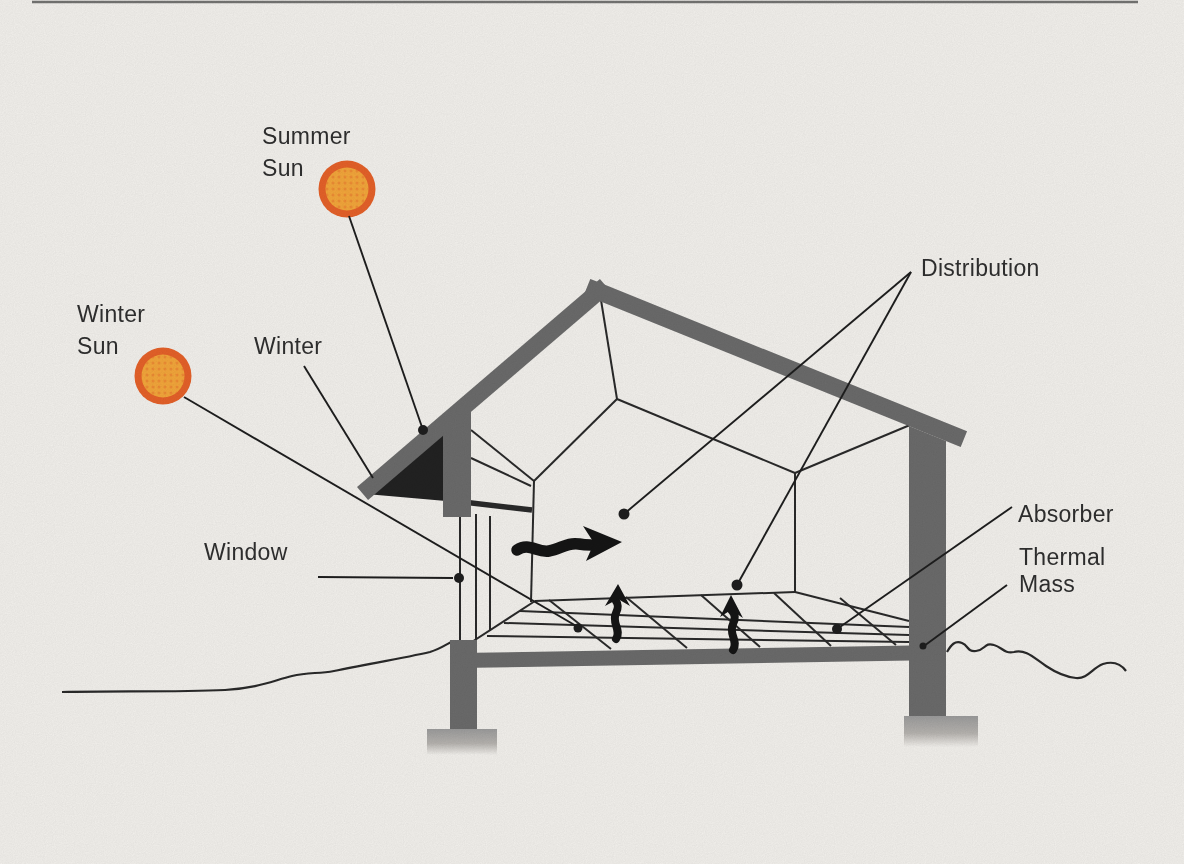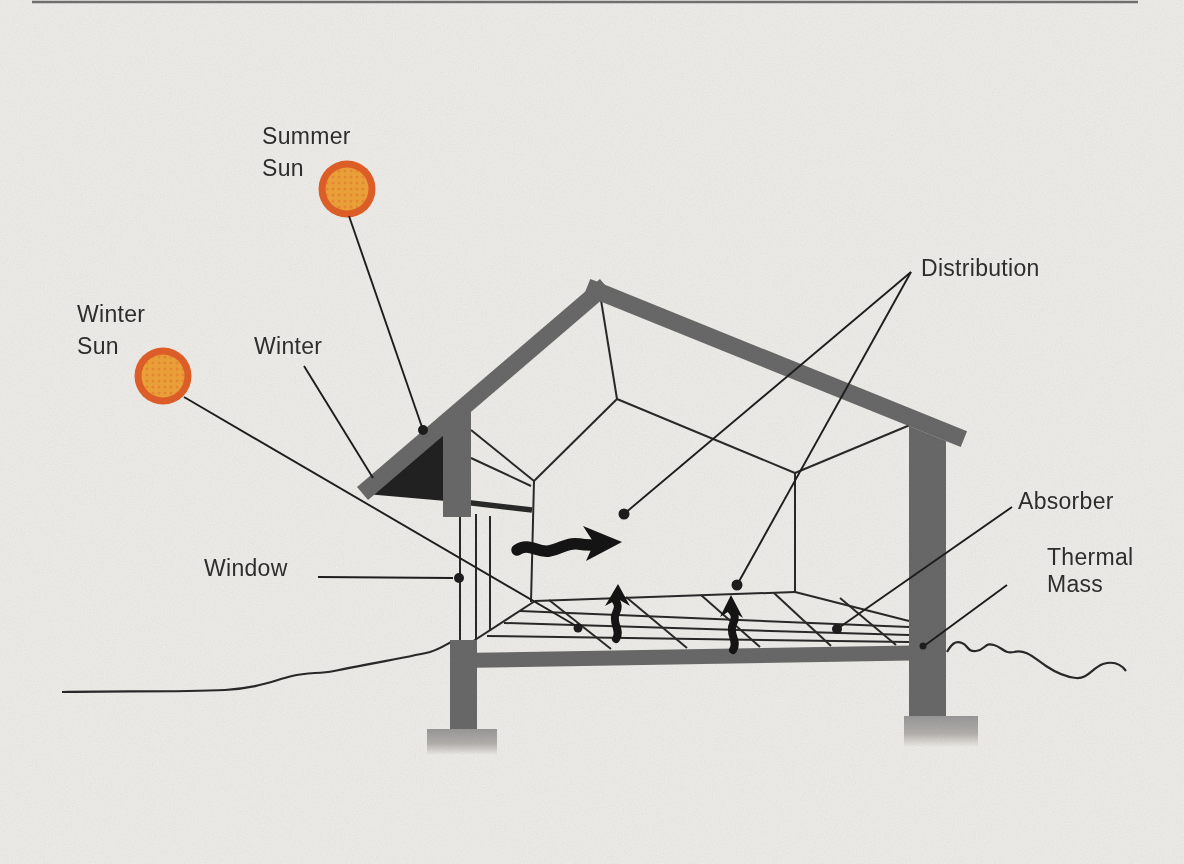--- a/index.html
+++ b/index.html
@@ -1,20 +1,20 @@
 <!DOCTYPE html>
 <html style="--bg: #f7f5f1; --text: #2d2d2d;"><head>
 <meta charset="utf-8">
 <style>
   html,body{margin:0;padding:0;}
   body{background:var(--bg,#f7f5f1);font-family:"Liberation Sans",sans-serif;}
   .canvas{position:relative;width:1184px;height:864px;background:var(--bg,#f7f5f1);overflow:hidden;}
   .canvas svg{position:absolute;left:0;top:0;}
   .lbl{position:absolute;font-size:23px;line-height:32px;letter-spacing:.3px;color:var(--text,#2d2d2d);white-space:nowrap;}
-  .lbl.tight{line-height:27px;margin-left:28px;}
+  .lbl.tight{line-height:27px;}
   .ln{display:block;}
 </style>
 </head>
 <body>
 
 <div class="canvas">
 <svg width="1184" height="864" viewBox="0 0 1184 864">
   <defs>
     <pattern id="halftone" width="6" height="6" patternUnits="userSpaceOnUse">
       <circle cx="3" cy="3" r="1.5" fill="#e9632a" opacity="0.38"></circle>
@@ -121,20 +121,20 @@
 
   <div class="lbl" style="left:262px;top:120px">
     <span class="ln">Summer</span>
     <span class="ln">Sun</span>
   </div>
   <div class="lbl" style="left:77px;top:298px">
     <span class="ln">Winter</span>
     <span class="ln">Sun</span>
   </div>
   <div class="lbl" style="left:254px;top:330px">Winter</div>
-  <div class="lbl" style="left:204px;top:552px">Window</div>
+  <div class="lbl" style="left:204px;top:536px">Window</div>
   <div class="lbl" style="left:921px;top:252px">Distribution</div>
-  <div class="lbl" style="left:1018px;top:485px">Absorber</div>
+  <div class="lbl" style="left:1018px;top:498px">Absorber</div>
   <div class="lbl tight" style="left:1019px;top:544px">
     <span class="ln">Thermal</span>
     <span class="ln">Mass</span>
   </div>
 </div>
 
 </body></html>

